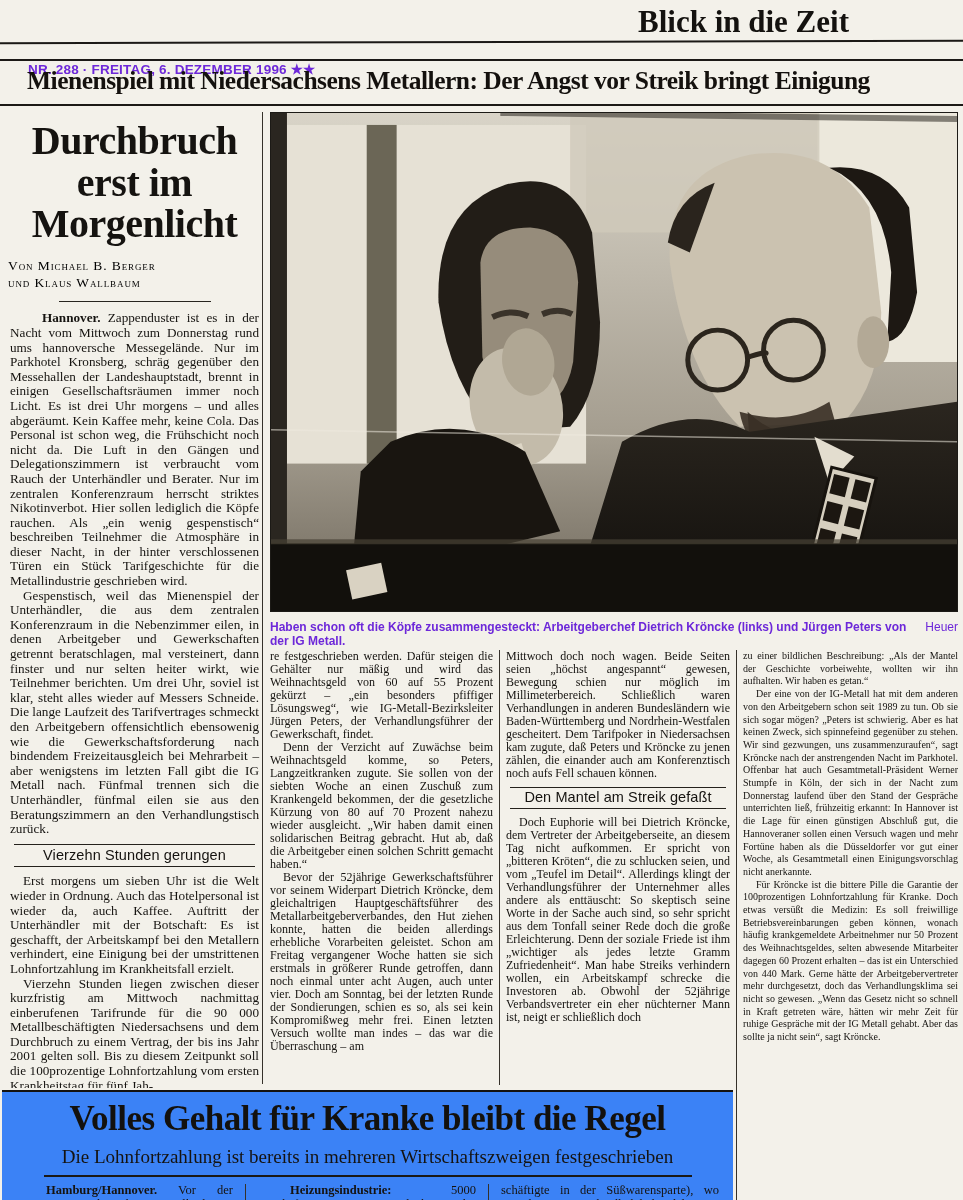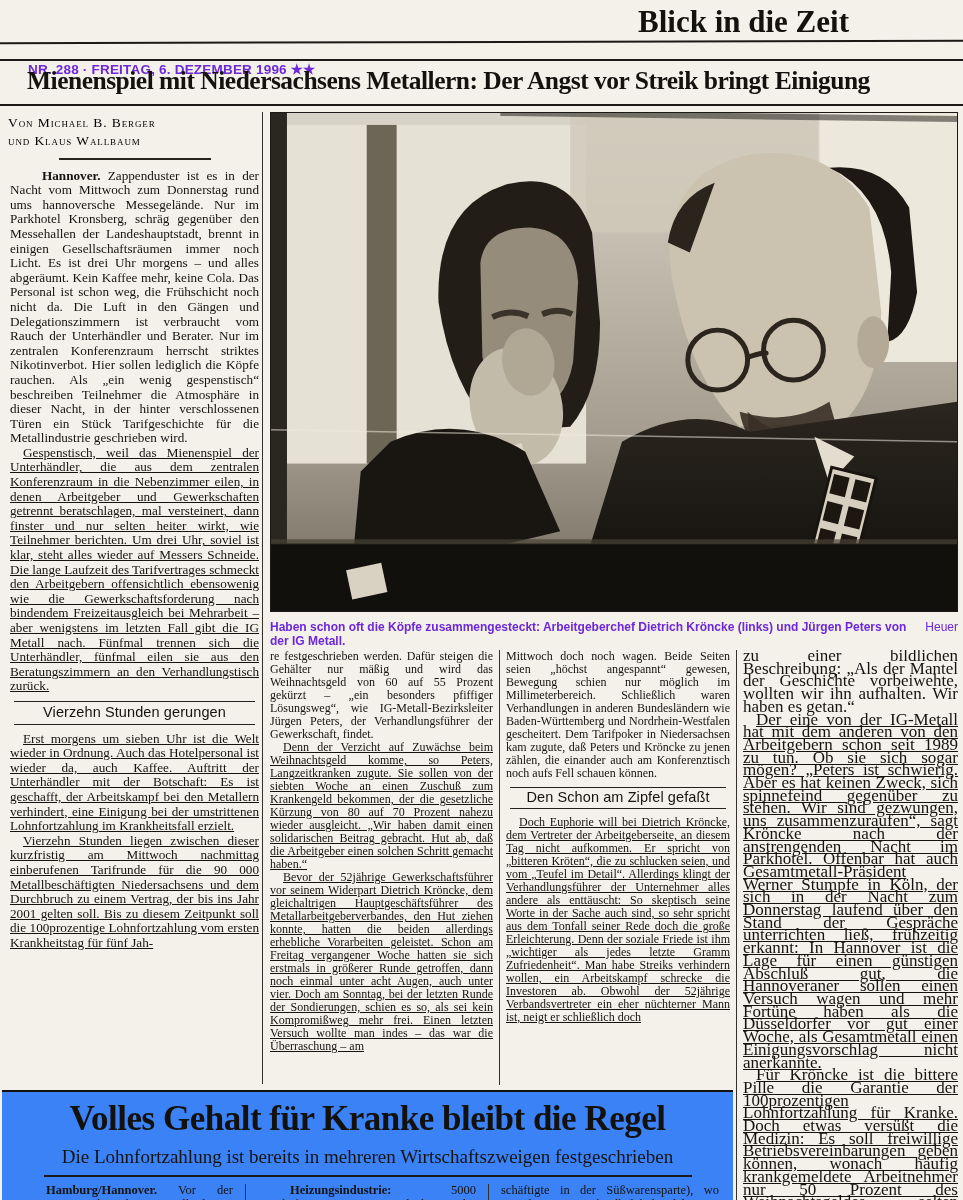--- a/index.html
+++ b/index.html
@@ -25,23 +25,23 @@
 
   
   .col1{position:absolute;left:8px;top:114px;width:253px;height:974px;overflow:hidden;}
   .art-title{font-weight:bold;font-size:40px;line-height:1.04;text-align:center;
       margin:6px 8px 12px;letter-spacing:-.5px;}
   .byline{font-variant:small-caps;font-size:13.5px;
       letter-spacing:.9px;line-height:1.3;color:#000000;}
   .byline-rule{width:152px;height:1.5px;background:#28251f;margin:9px auto 9px;}
   .body1{font-size:13.2px;line-height:14.6px;text-align:justify;padding:0 2px;}
   .bodyS{font-size:12px;line-height:13px;text-align:justify;}
-  .body4{font-size:17px;line-height:12.7px;text-align:justify;}
+  .body4{font-size:10px;line-height:12.7px;text-align:justify;}
   .para{margin:0;}
-  .p-ind{text-indent:13px;text-decoration:underline;}
+  .p-ind{text-indent:13px;}
   .lead{font-weight:bold;margin-left:32px;}
   .subhead{font-family:"Liberation Sans",sans-serif;font-size:14.5px;
       text-align:center;border-top:1.5px solid #24211c;border-bottom:1.5px solid #24211c;
       padding:3px 0 4px;margin:7px 4px 7px;letter-spacing:.1px;}
 
   
   .vrule{position:absolute;width:1px;background:#35312a;}
   .vr1{left:262px;top:112px;height:972px;}
   .vr2{left:499px;top:650px;height:435px;}
   .vr3{left:736px;top:650px;height:550px;}
@@ -76,20 +76,21 @@
 
   <div class="issue-line">NR. 288 · FREITAG, 6. DEZEMBER 1996 ★★</div>
   <div class="masthead-title">Blick in die Zeit</div>
   <div class="hrule rule-mast"></div>
 
   <div class="hrule rule-kick-top"></div>
   <div class="kicker">Mienenspiel mit Niedersachsens Metallern: Der Angst vor Streik bringt Einigung</div>
   <div class="hrule rule-kick-bot"></div>
 
   <div class="col1">
+    <div class="art-title">Durchbruch erst im Morgenlicht</div>
     <div class="byline">
       <div>Von Michael B. Berger</div>
       <div>und Klaus Wallbaum</div>
     </div>
     <div class="byline-rule"></div>
     <div class="body1">
       <p class="para"><span class="lead">Hannover.</span><span> Zappenduster ist es in der Nacht vom Mittwoch zum Donnerstag rund ums hannoversche Messegelände. Nur im Parkhotel Kronsberg, schräg gegenüber den Messehallen der Landeshauptstadt, brennt in einigen Gesellschaftsräumen immer noch Licht. Es ist drei Uhr morgens – und alles abgeräumt. Kein Kaffee mehr, keine Cola. Das Personal ist schon weg, die Frühschicht noch nicht da. Die Luft in den Gängen und Delegationszimmern ist verbraucht vom Rauch der Unterhändler und Berater. Nur im zentralen Konferenzraum herrscht striktes Nikotinverbot. Hier sollen lediglich die Köpfe rauchen. Als „ein wenig gespenstisch“ beschreiben Teilnehmer die Atmosphäre in dieser Nacht, in der hinter verschlossenen Türen ein Stück Tarifgeschichte für die Metallindustrie geschrieben wird.</span></p>
       <p class="para p-ind">Gespenstisch, weil das Mienenspiel der Unterhändler, die aus dem zentralen Konferenzraum in die Nebenzimmer eilen, in denen Arbeitgeber und Gewerkschaften getrennt beratschlagen, mal versteinert, dann finster und nur selten heiter wirkt, wie Teilnehmer berichten. Um drei Uhr, soviel ist klar, steht alles wieder auf Messers Schneide. Die lange Laufzeit des Tarifvertrages schmeckt den Arbeitgebern offensichtlich ebensowenig wie die Gewerkschaftsforderung nach bindendem Freizeitausgleich bei Mehrarbeit – aber wenigstens im letzten Fall gibt die IG Metall nach. Fünfmal trennen sich die Unterhändler, fünfmal eilen sie aus den Beratungszimmern an den Verhandlungstisch zurück.</p>
       <div class="subhead">Vierzehn Stunden gerungen</div>
       <p class="para p-ind">Erst morgens um sieben Uhr ist die Welt wieder in Ordnung. Auch das Hotelpersonal ist wieder da, auch Kaffee. Auftritt der Unterhändler mit der Botschaft: Es ist geschafft, der Arbeitskampf bei den Metallern verhindert, eine Einigung bei der umstrittenen Lohnfortzahlung im Krankheitsfall erzielt.</p>
@@ -171,21 +172,21 @@
   <div class="col2 bodyS">
     <p class="para">re festgeschrieben werden. Dafür steigen die Gehälter nur mäßig und wird das Weihnachtsgeld von 60 auf 55 Prozent gekürzt – „ein besonders pfiffiger Lösungsweg“, wie IG-Metall-Bezirksleiter Jürgen Peters, der Verhandlungsführer der Gewerkschaft, findet.</p>
     <p class="para p-ind">Denn der Verzicht auf Zuwächse beim Weihnachtsgeld komme, so Peters, Langzeitkranken zugute. Sie sollen von der siebten Woche an einen Zuschuß zum Krankengeld bekommen, der die gesetzliche Kürzung von 80 auf 70 Prozent nahezu wieder ausgleicht. „Wir haben damit einen solidarischen Beitrag gebracht. Hut ab, daß die Arbeitgeber einen solchen Schritt gemacht haben.“</p>
     <p class="para p-ind">Bevor der 52jährige Gewerkschaftsführer vor seinem Widerpart Dietrich Kröncke, dem gleichaltrigen Hauptgeschäftsführer des Metallarbeitgeberverbandes, den Hut ziehen konnte, hatten die beiden allerdings erhebliche Vorarbeiten geleistet. Schon am Freitag vergangener Woche hatten sie sich erstmals in größerer Runde getroffen, dann noch einmal unter acht Augen, auch unter vier. Doch am Sonntag, bei der letzten Runde der Sondierungen, schien es so, als sei kein Kompromißweg mehr frei. Einen letzten Versuch wollte man indes – das war die Überraschung – am</p>
   </div>
 
   <div class="vrule vr2"></div>
 
   <div class="col3 bodyS">
     <p class="para">Mittwoch doch noch wagen. Beide Seiten seien „höchst angespannt“ gewesen, Bewegung schien nur möglich im Millimeterbereich. Schließlich waren Verhandlungen in anderen Bundesländern wie Baden-Württemberg und Nordrhein-Westfalen gescheitert. Dem Tarifpoker in Niedersachsen kam zugute, daß Peters und Kröncke zu jenen zählen, die einander auch am Konferenztisch noch aufs Fell schauen können.</p>
-    <div class="subhead">Den Schon am Zipfel gefaßt</div>
+    <div class="subhead">Den Mantel am Streik gefaßt</div>
     <p class="para p-ind">Doch Euphorie will bei Dietrich Kröncke, dem Vertreter der Arbeitgeberseite, an diesem Tag nicht aufkommen. Er spricht von „bitteren Kröten“, die zu schlucken seien, und vom „Teufel im Detail“. Allerdings klingt der Verhandlungsführer der Unternehmer alles andere als enttäuscht: So skeptisch seine Worte in der Sache auch sind, so sehr spricht aus dem Tonfall seiner Rede doch die große Erleichterung. Denn der soziale Friede ist ihm „wichtiger als jedes letzte Gramm Zufriedenheit“. Man habe Streiks verhindern wollen, ein Arbeitskampf schrecke die Investoren ab. Obwohl der 52jährige Verbandsvertreter ein eher nüchterner Mann ist, neigt er schließlich doch</p>
   </div>
 
   <div class="vrule vr3"></div>
 
   <div class="col4 body4">
     <p class="para">zu einer bildlichen Beschreibung: „Als der Mantel der Geschichte vorbeiwehte, wollten wir ihn aufhalten. Wir haben es getan.“</p>
     <p class="para p-ind">Der eine von der IG-Metall hat mit dem anderen von den Arbeitgebern schon seit 1989 zu tun. Ob sie sich sogar mögen? „Peters ist schwierig. Aber es hat keinen Zweck, sich spinnefeind gegenüber zu stehen. Wir sind gezwungen, uns zusammenzuraufen“, sagt Kröncke nach der anstrengenden Nacht im Parkhotel. Offenbar hat auch Gesamtmetall-Präsident Werner Stumpfe in Köln, der sich in der Nacht zum Donnerstag laufend über den Stand der Gespräche unterrichten ließ, frühzeitig erkannt: In Hannover ist die Lage für einen günstigen Abschluß gut, die Hannoveraner sollen einen Versuch wagen und mehr Fortüne haben als die Düsseldorfer vor gut einer Woche, als Gesamtmetall einen Einigungsvorschlag nicht anerkannte.</p>
     <p class="para p-ind">Für Kröncke ist die bittere Pille die Garantie der 100prozentigen Lohnfortzahlung für Kranke. Doch etwas versüßt die Medizin: Es soll freiwillige Betriebsvereinbarungen geben können, wonach häufig krankgemeldete Arbeitnehmer nur 50 Prozent des Weihnachtsgeldes, selten abwesende Mitarbeiter dagegen 60 Prozent erhalten – das ist ein Unterschied von 440 Mark. Gerne hätte der Arbeitgebervertreter mehr durchgesetzt, doch das Verhandlungsklima sei nicht so gewesen. „Wenn das Gesetz nicht so schnell in Kraft getreten wäre, hätten wir mehr Zeit für ruhige Gespräche mit der IG Metall gehabt. Aber das sollte ja nicht sein“, sagt Kröncke.</p>
   </div>

